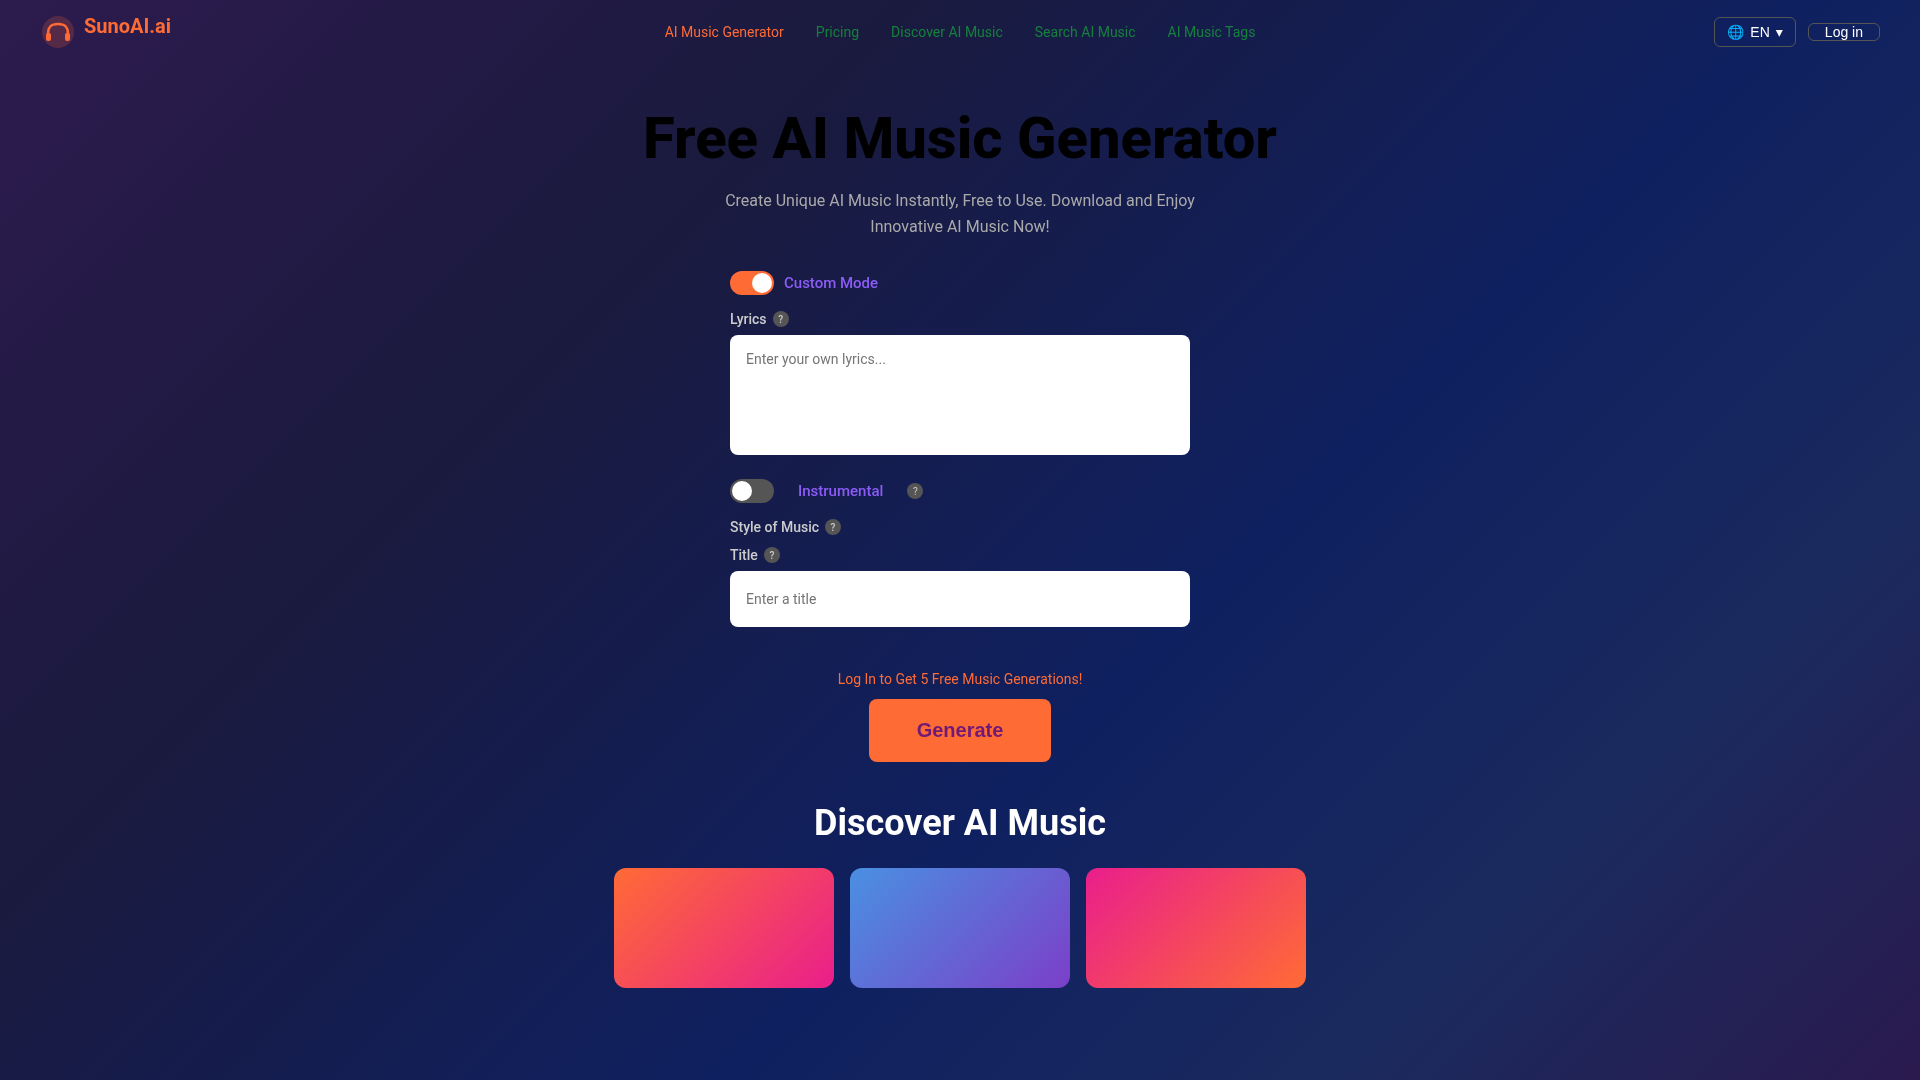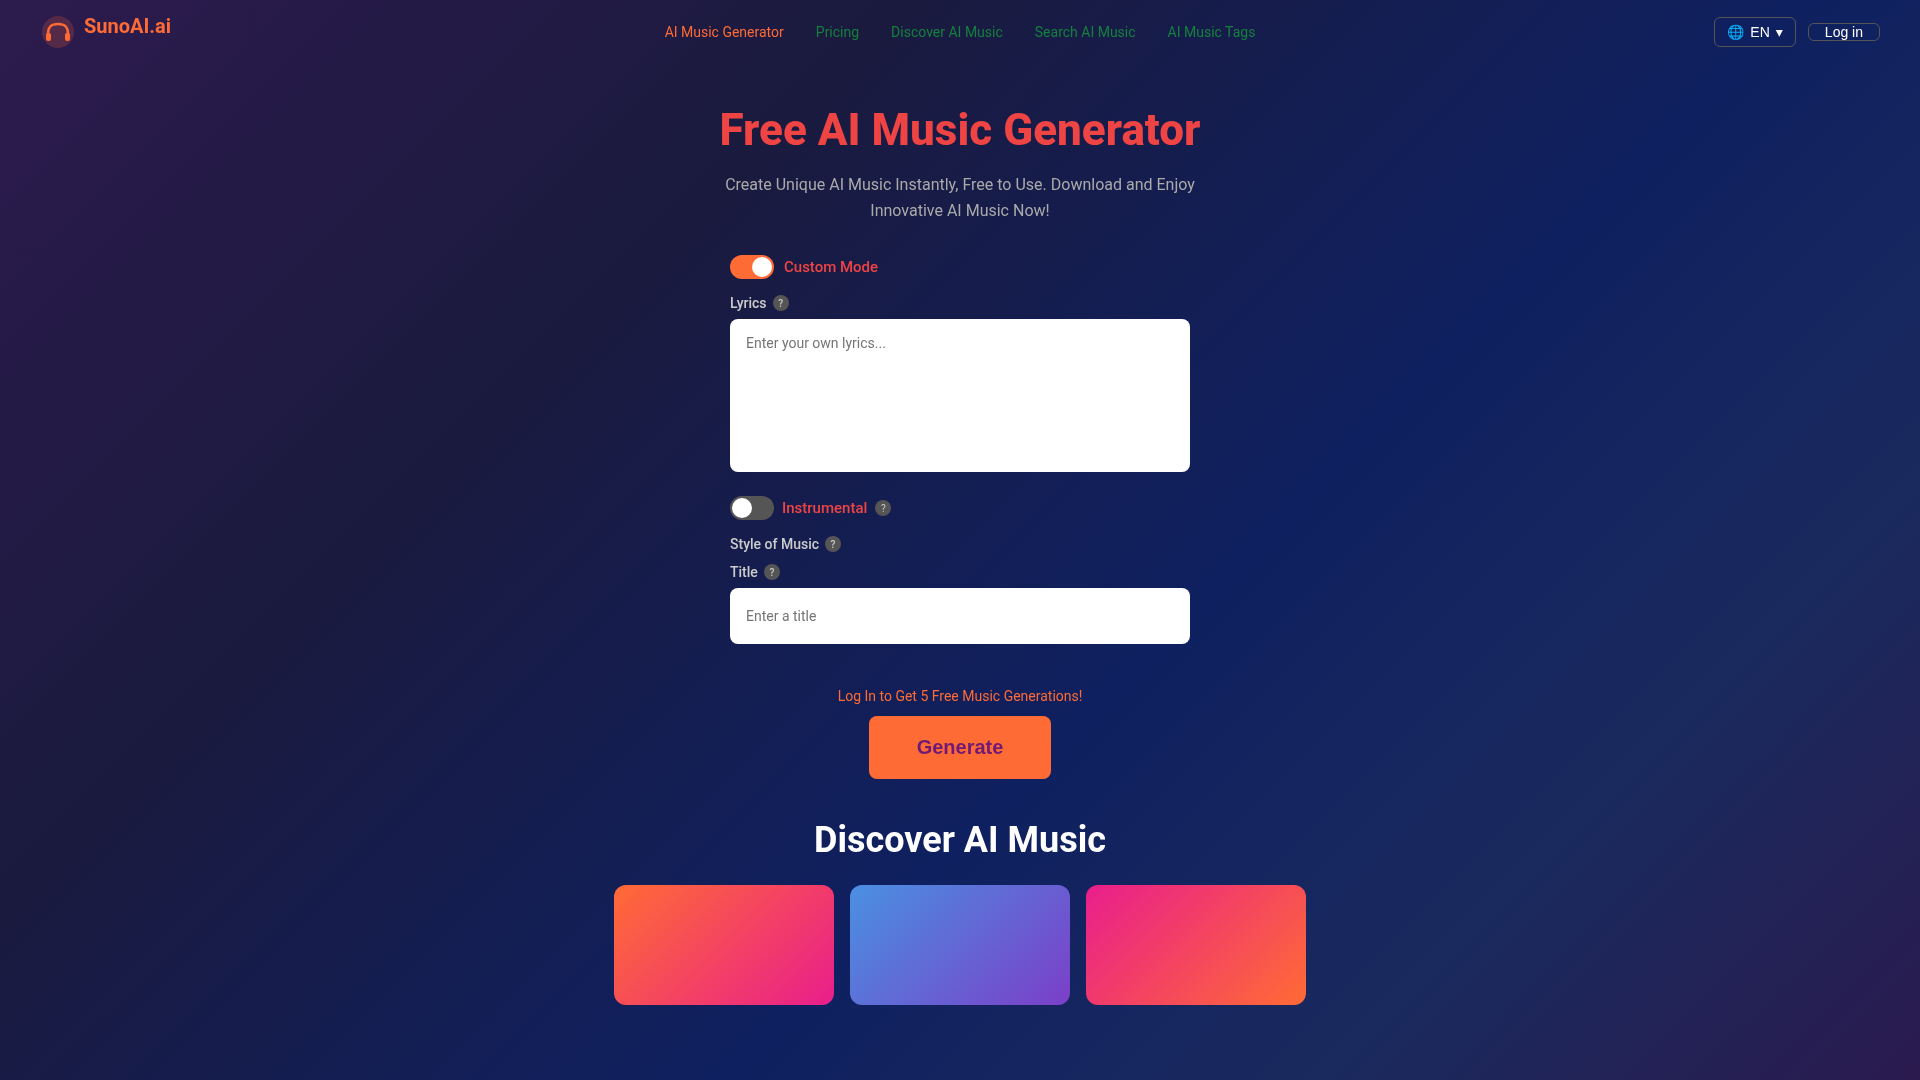--- a/index.html
+++ b/index.html
@@ -95,23 +95,23 @@
 
     
     main {
       display: flex;
       flex-direction: column;
       align-items: center;
       padding-top: 40px;
     }
 
     .hero-title {
-      font-size: 44px;
+      font-size: 58px;
       font-weight: 800;
-      color: #ef4444;
+      color: #000000;
       text-align: center;
       margin-bottom: 16px;
     }
 
     .hero-subtitle {
       font-size: 16px;
       color: #aaa;
       text-align: center;
       max-width: 500px;
       line-height: 1.6;
@@ -163,21 +163,21 @@
     .toggle.on .toggle-knob {
       left: 22px;
     }
 
     .toggle.off .toggle-knob {
       left: 2px;
     }
 
     .toggle-label {
       font-size: 15px;
-      color: #ef4444;
+      color: #8b5cf6;
       font-weight: 500;
     }
 
     
     .field-label {
       display: flex;
       align-items: center;
       gap: 6px;
       font-size: 14px;
       color: #ccc;
@@ -207,21 +207,21 @@
       border-radius: 8px;
       padding: 16px;
       font-size: 14px;
       color: #999;
       resize: none;
       outline: none;
       font-family: inherit;
     }
 
     .field-textarea.lyrics-area {
-      height: 153px;
+      height: 120px;
       margin-bottom: 16px;
     }
 
     .field-textarea.style-area {
       height: 80px;
       margin-bottom: 16px;
     }
 
     .field-input {
       width: 100%;
@@ -234,21 +234,21 @@
       outline: none;
       font-family: inherit;
       height: 56px;
       margin-bottom: 16px;
     }
 
     
     .instrumental-row {
       display: flex;
       align-items: center;
-      gap: 8px;
+      gap: 24px;
       margin-bottom: 16px;
     }
 
     
     .login-prompt {
       text-align: center;
       font-size: 14px;
       margin-bottom: 12px;
       margin-top: 24px;
     }

